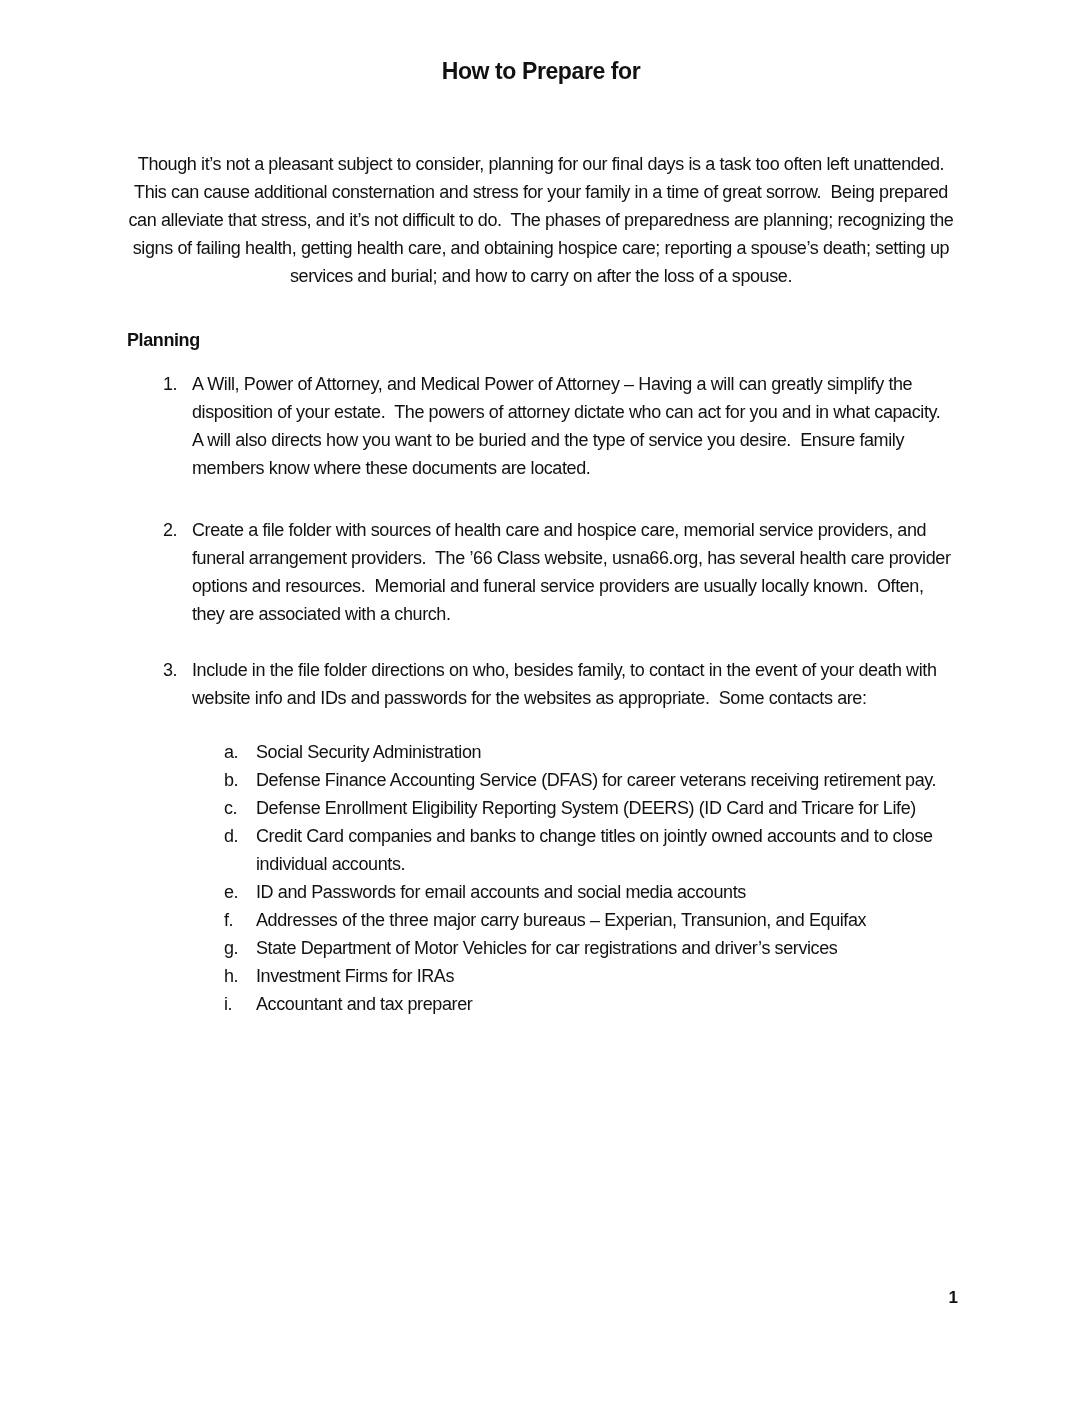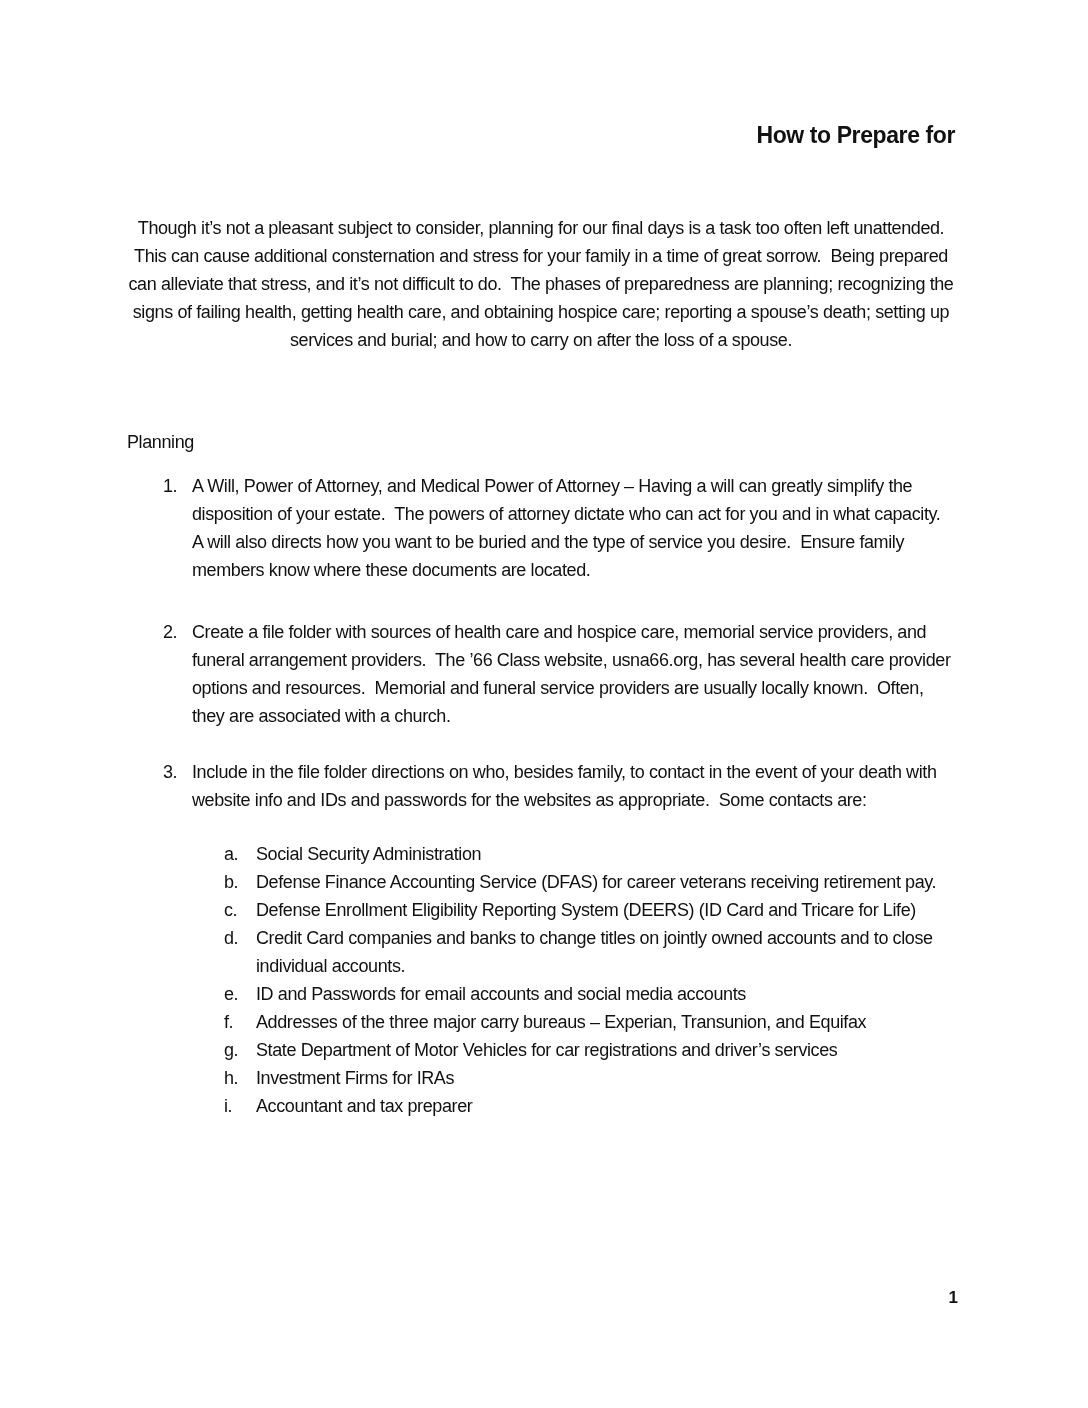--- a/index.html
+++ b/index.html
@@ -21,32 +21,32 @@
     padding: 0 133px 0 127px;
     overflow: hidden;
   }
   .title-line {
     text-align: center;
     font-weight: bold;
     font-size: 23px;
     line-height: 30px;
     margin: 0;
   }
-  .title-line.first { margin-top: 120px; text-align: right; }
+  .title-line.first { margin-top: 56px; }
   .title-line.second { margin-top: 21px; }
 
   .intro {
     margin-top: 64px;
     white-space: pre-wrap;
     text-align: center;
   }
 
   .section-heading {
-    margin-top: 74px;
-    font-weight: normal;
+    margin-top: 36px;
+    font-weight: bold;
   }
 
   .num-item {
     position: relative;
     padding-left: 65px;
     box-sizing: border-box;
   }
   .num-item .marker {
     position: absolute;
     left: 36px;

